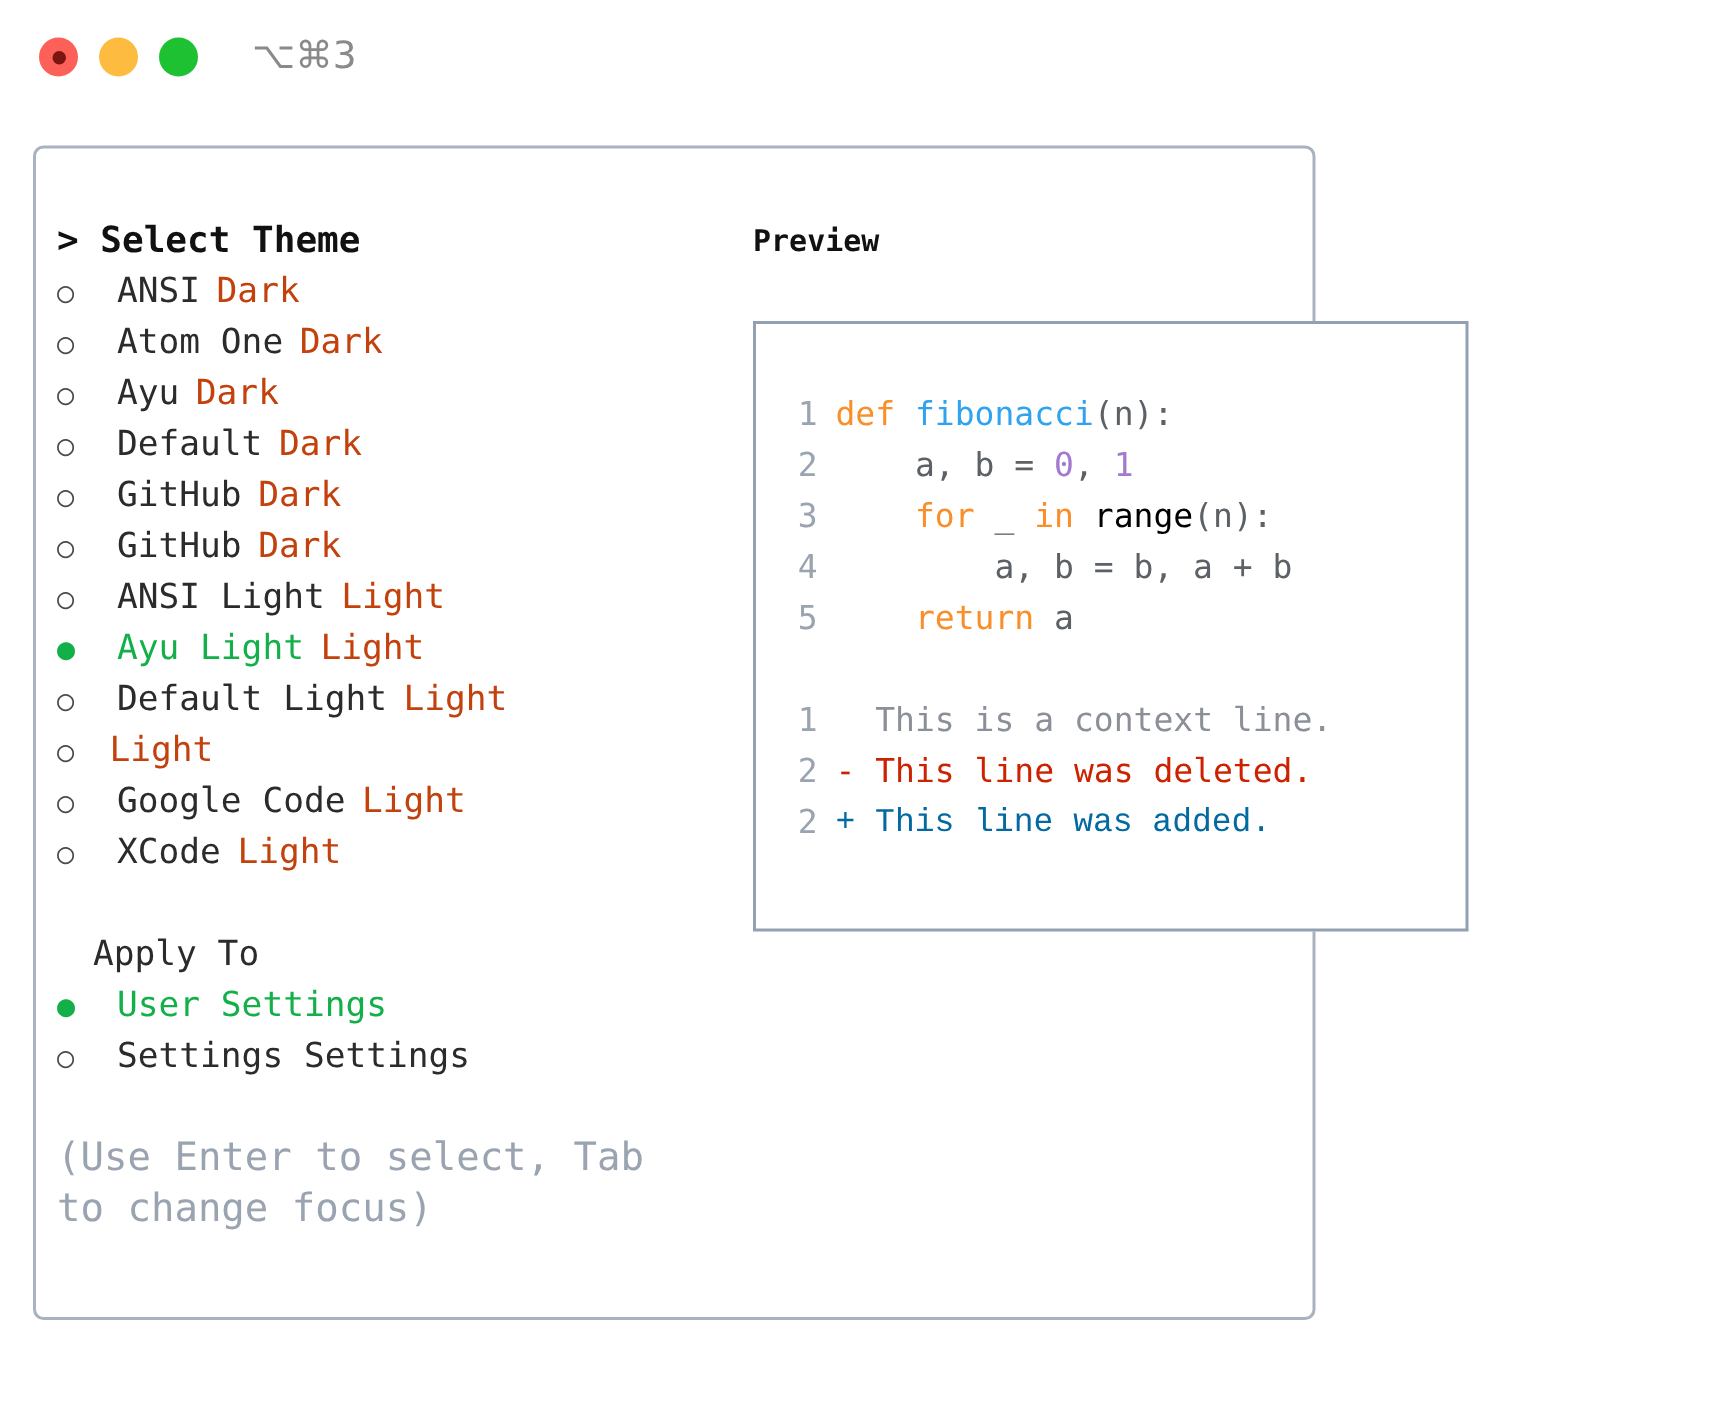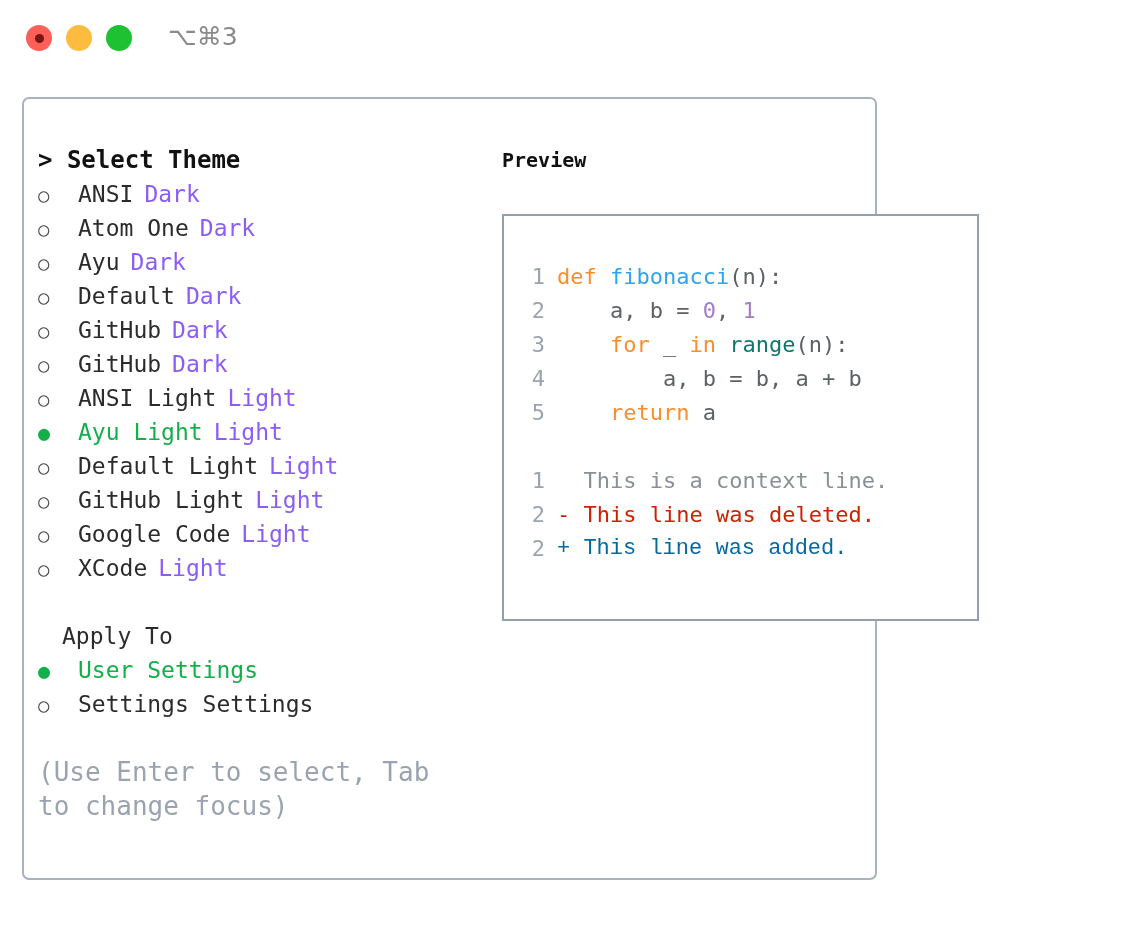--- a/index.html
+++ b/index.html
@@ -116,21 +116,21 @@
     width: 24px;
     display: inline-block;
     flex: none;
     font-size: 19px;
     color: #4a4a4a;
   }
   .opt-row.selected .opt-marker { color: #13b04a; font-size: 20px; }
   .opt-label { color: #2b2b2b; margin-left: 16px; }
   .opt-row.selected .opt-label { color: #13b04a; }
   .opt-tag {
-    color: #8b5cf6;
+    color: #c2410c;
     margin-left: 11px;
   }
   .group-spacer { height: 34px; }
 
   .group-head {
     font-size: 23px;
     color: #2b2b2b;
     white-space: pre;
     line-height: 34px;
     height: 34px;
@@ -186,21 +186,21 @@
     width: 26px;
     flex: none;
     text-align: right;
     color: #9aa3b0;
     margin-right: 12px;
   }
   .code-text { color: #5c6166; }
   .tok-kw   { color: #f98e2a; }
   .tok-fn   { color: #2fa3ee; }
   .tok-num  { color: #a37acc; }
-  .tok-bi   { color: #0f766e; }
+  .tok-bi   { color: #000000; }
   .tok-pl   { color: #5c6166; }
 
   .diff-gap { height: 34px; }
   .diff-line { display: flex; font-size: 22px; line-height: 34px; height: 34px; white-space: pre; }
   .diff-ctx { color: #8a8f98; }
   .diff-del { color: #cc2200; }
   .diff-add { color: #0369a1; font-family: Liberation Mono, monospace; }
 </style>
 </head>
 <body>
@@ -224,21 +224,21 @@
         <div id="theme-list">
             <div class="opt-row"><span class="opt-marker">○</span><span class="opt-label">ANSI</span><span class="opt-tag">Dark</span></div>
             <div class="opt-row"><span class="opt-marker">○</span><span class="opt-label">Atom One</span><span class="opt-tag">Dark</span></div>
             <div class="opt-row"><span class="opt-marker">○</span><span class="opt-label">Ayu</span><span class="opt-tag">Dark</span></div>
             <div class="opt-row"><span class="opt-marker">○</span><span class="opt-label">Default</span><span class="opt-tag">Dark</span></div>
             <div class="opt-row"><span class="opt-marker">○</span><span class="opt-label">GitHub</span><span class="opt-tag">Dark</span></div>
             <div class="opt-row"><span class="opt-marker">○</span><span class="opt-label">GitHub</span><span class="opt-tag">Dark</span></div>
             <div class="opt-row"><span class="opt-marker">○</span><span class="opt-label">ANSI Light</span><span class="opt-tag">Light</span></div>
             <div class="opt-row selected"><span class="opt-marker">●</span><span class="opt-label">Ayu Light</span><span class="opt-tag">Light</span></div>
             <div class="opt-row"><span class="opt-marker">○</span><span class="opt-label">Default Light</span><span class="opt-tag">Light</span></div>
-            <div class="opt-row"><span class="opt-marker">○</span><span class="opt-label">GitHub Light</span><span class="opt-tag">Light</span></div>
+            <div class="opt-row"><span class="opt-marker">○</span><span class="opt-tag">Light</span></div>
             <div class="opt-row"><span class="opt-marker">○</span><span class="opt-label">Google Code</span><span class="opt-tag">Light</span></div>
             <div class="opt-row"><span class="opt-marker">○</span><span class="opt-label">XCode</span><span class="opt-tag">Light</span></div>
           </div>
 
         <div class="group-spacer"></div>
 
         <div class="group-head">Apply To</div>
         <div id="apply-list">
             <div class="opt-row selected"><span class="opt-marker">●</span><span class="opt-label">User Settings</span></div>
             <div class="opt-row"><span class="opt-marker">○</span><span class="opt-label">Settings Settings</span></div>

